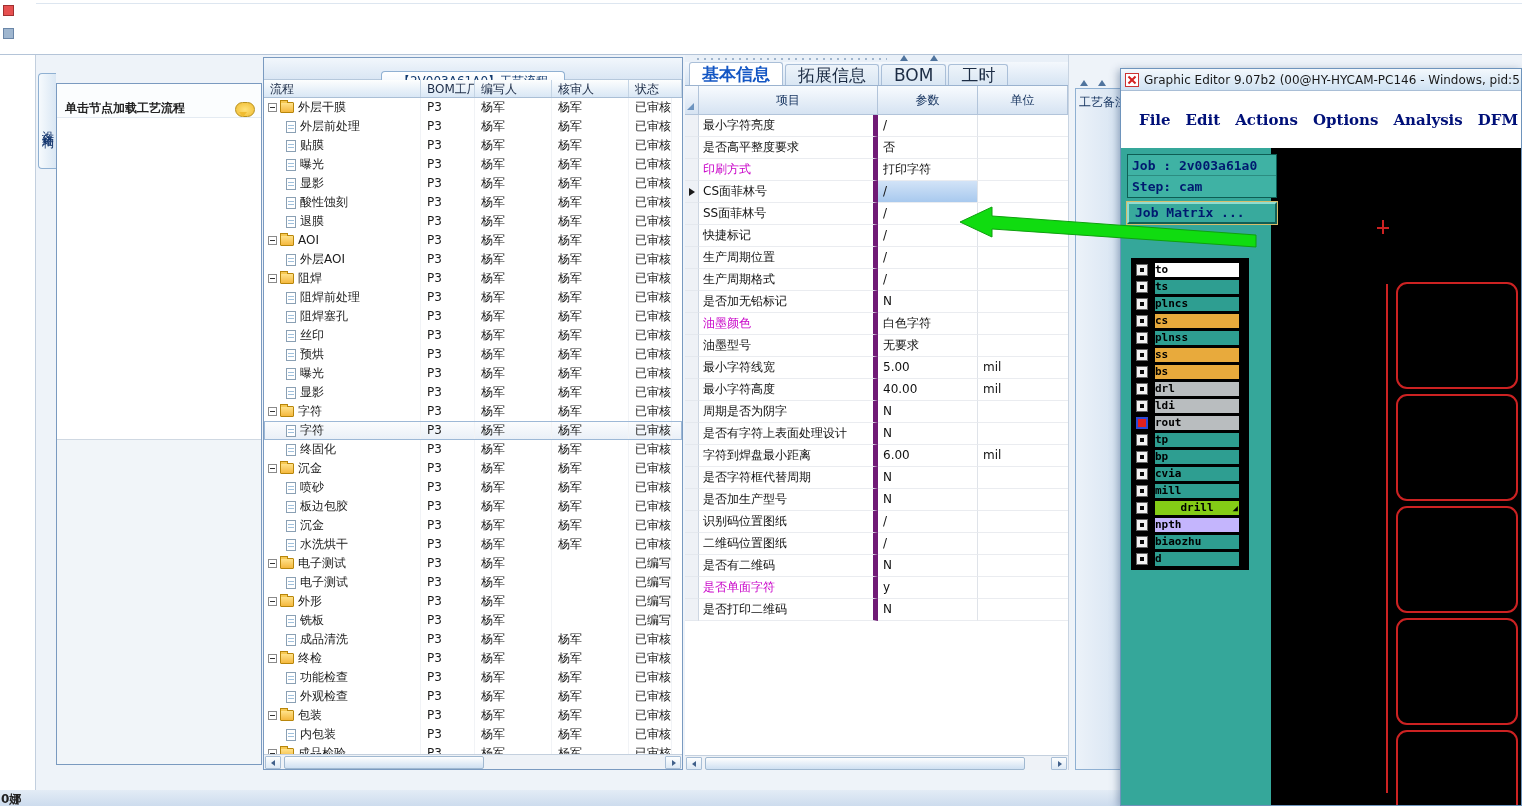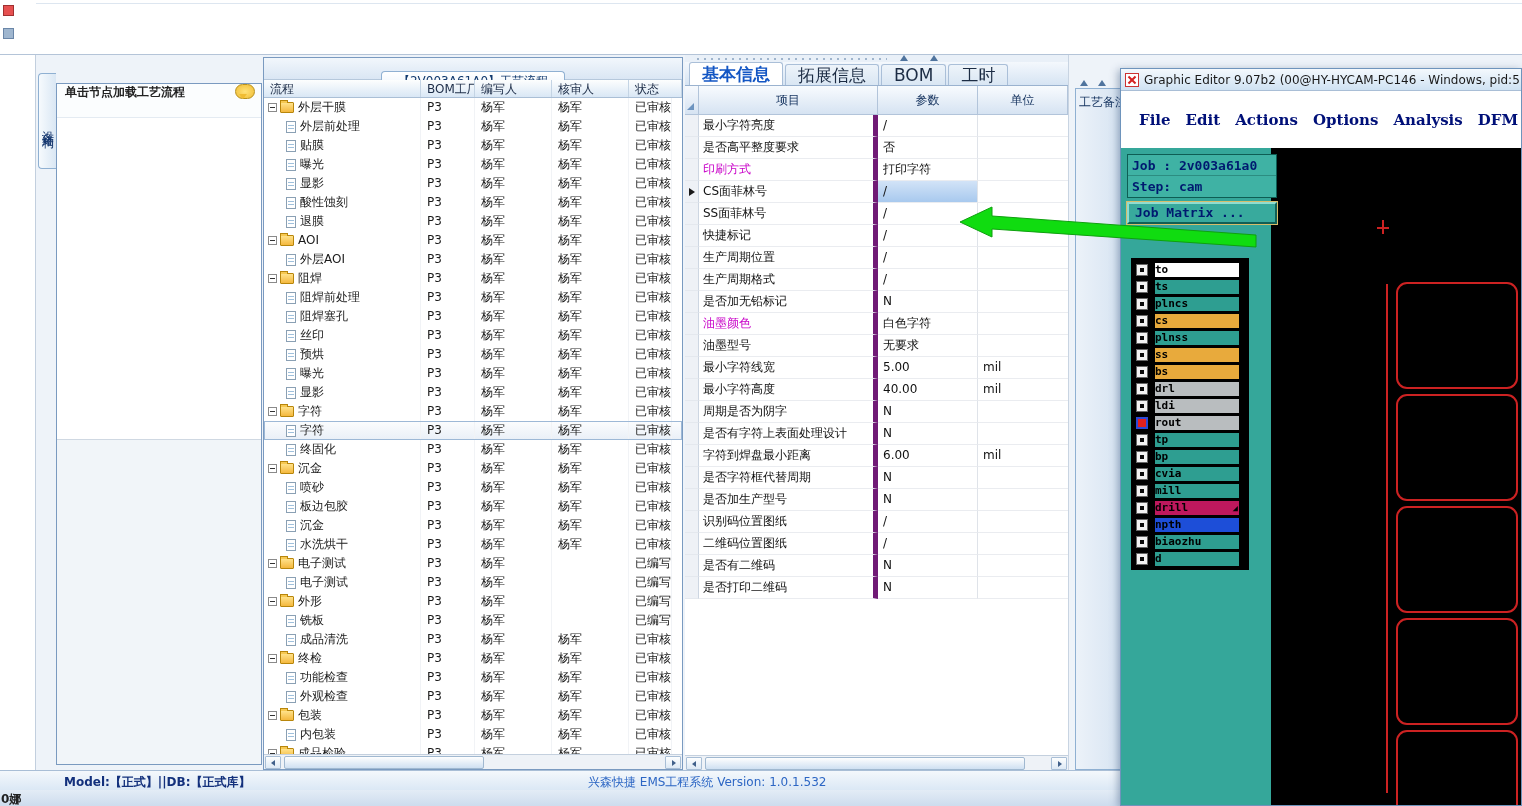--- a/index.html
+++ b/index.html
@@ -15,21 +15,21 @@
   .ts-icon2{left:3px;top:28px;background:#9fb6cf;border:1px solid #6a86a8}
 
   
   .left-rail{position:absolute;left:0;top:55px;width:36px;height:735px;background:#fff;border-right:1px solid #c2cfde}
   .vtab{position:absolute;left:38px;top:73px;width:18px;height:96px;padding-top:7px;writing-mode:vertical-rl;text-orientation:upright;
         font-size:12px;color:#14366e;letter-spacing:2px;background:linear-gradient(to right,#f6fafd,#dae7f4);
         border:1px solid #8fb0d2;border-right:none;border-radius:4px 0 0 4px;text-align:center}
 
   
   .left-panel{position:absolute;left:56px;top:83px;width:206px;height:682px;border:1px solid #7a9ac0;background:#f1f5f9}
-  .lp-header{height:34px;background:#fbfdfe;display:flex;align-items:flex-start;padding:0 6px 0 8px;border-bottom:1px solid #e4ebf2}
+  .lp-header{height:34px;background:#fbfdfe;display:flex;align-items:flex-end;padding:0 6px 0 8px;border-bottom:1px solid #e4ebf2}
   .lp-hint{font-size:12px;font-weight:bold;color:#222;white-space:nowrap}
   .lp-bubble{margin-left:auto;width:20px;height:15px;background:radial-gradient(#ffe27a,#f0bc32);border:1px solid #b8901c;border-radius:8px;position:relative;flex:none}
   .lp-bubble::after{content:"";position:absolute;left:3px;bottom:-5px;border:4px solid transparent;border-top:5px solid #f0bc32}
   .lp-white{height:322px;background:#fff;border-bottom:1px solid #cfd8e2}
 
   
   .tree-panel{position:absolute;left:263px;top:57px;width:420px;height:713px;background:#fff;border:1px solid #7a9ac0;display:flex;flex-direction:column}
   .tree-titlebar{height:22px;background:linear-gradient(#f2f7fc,#dae6f4);border-bottom:1px solid #b6c8dc;text-align:center}
   .tree-title-tab{display:inline-block;margin-top:13px;height:20px;line-height:19px;padding:0 16px;background:linear-gradient(#ffffff,#e8f1fa);
         border:1px solid #8fb0d2;border-bottom:none;border-radius:4px 4px 0 0;font-size:12px;color:#123a6e}
@@ -683,20 +683,26 @@
         <div class="prow">
           <div class="pg"></div>
           <div class="pi">二维码位置图纸</div>
           <div class="pv">/</div>
           <div class="pu"></div>
         </div>
         <div class="prow">
           <div class="pg"></div>
           <div class="pi">是否有二维码</div>
           <div class="pv">N</div>
+          <div class="pu"></div>
+        </div>
+        <div class="prow">
+          <div class="pg"></div>
+          <div class="pi magenta">是否单面字符</div>
+          <div class="pv">y</div>
           <div class="pu"></div>
         </div>
         <div class="prow">
           <div class="pg"></div>
           <div class="pi">是否打印二维码</div>
           <div class="pv">N</div>
           <div class="pu"></div>
         </div>
       </div>
     <div class="hscroll">
@@ -800,43 +806,39 @@
           <div class="lrow">
             <div class="lcheck"></div>
             <div class="lbar" style="background: rgb(46, 158, 145);">cvia</div>
           </div>
           <div class="lrow">
             <div class="lcheck"></div>
             <div class="lbar" style="background: rgb(46, 158, 145);">mill</div>
           </div>
           <div class="lrow">
             <div class="lcheck"></div>
-            <div class="lbar" style="background: #be185d;">drill<div class="lcursor">◢</div></div>
-          </div>
-          <div class="lrow">
-            <div class="lcheck"></div>
-            <div class="lbar" style="background: #1d4ed8;">npth</div>
+            <div class="lbar" style="background: #84cc16; text-align: center;">drill<div class="lcursor">◢</div></div>
+          </div>
+          <div class="lrow">
+            <div class="lcheck"></div>
+            <div class="lbar" style="background: #c4b5fd;">npth</div>
           </div>
           <div class="lrow">
             <div class="lcheck"></div>
             <div class="lbar" style="background: rgb(46, 158, 145);">biaozhu</div>
           </div>
           <div class="lrow">
             <div class="lcheck"></div>
             <div class="lbar" style="background: rgb(46, 158, 145);">d</div>
           </div>
         </div>
     </div>
   </div>
 
   <svg class="arrow-svg">
     <polygon points="960,222 992,207 992,216 1256,235 1256,247 992,229 992,237" fill="#10DC10" stroke="#0FA00F" stroke-width="1"></polygon>
   </svg>
 
-  <div class="status-bar">
-    <span class="sb-left">Model:【正式】||DB:【正式库】</span>
-    <span class="sb-center">兴森快捷 EMS工程系统 Version: 1.0.1.532</span>
-  </div>
   <div class="bottom-strip">
     <span class="bs-text">0娜</span>
   </div>
 
 </div>
 
 </body></html>

